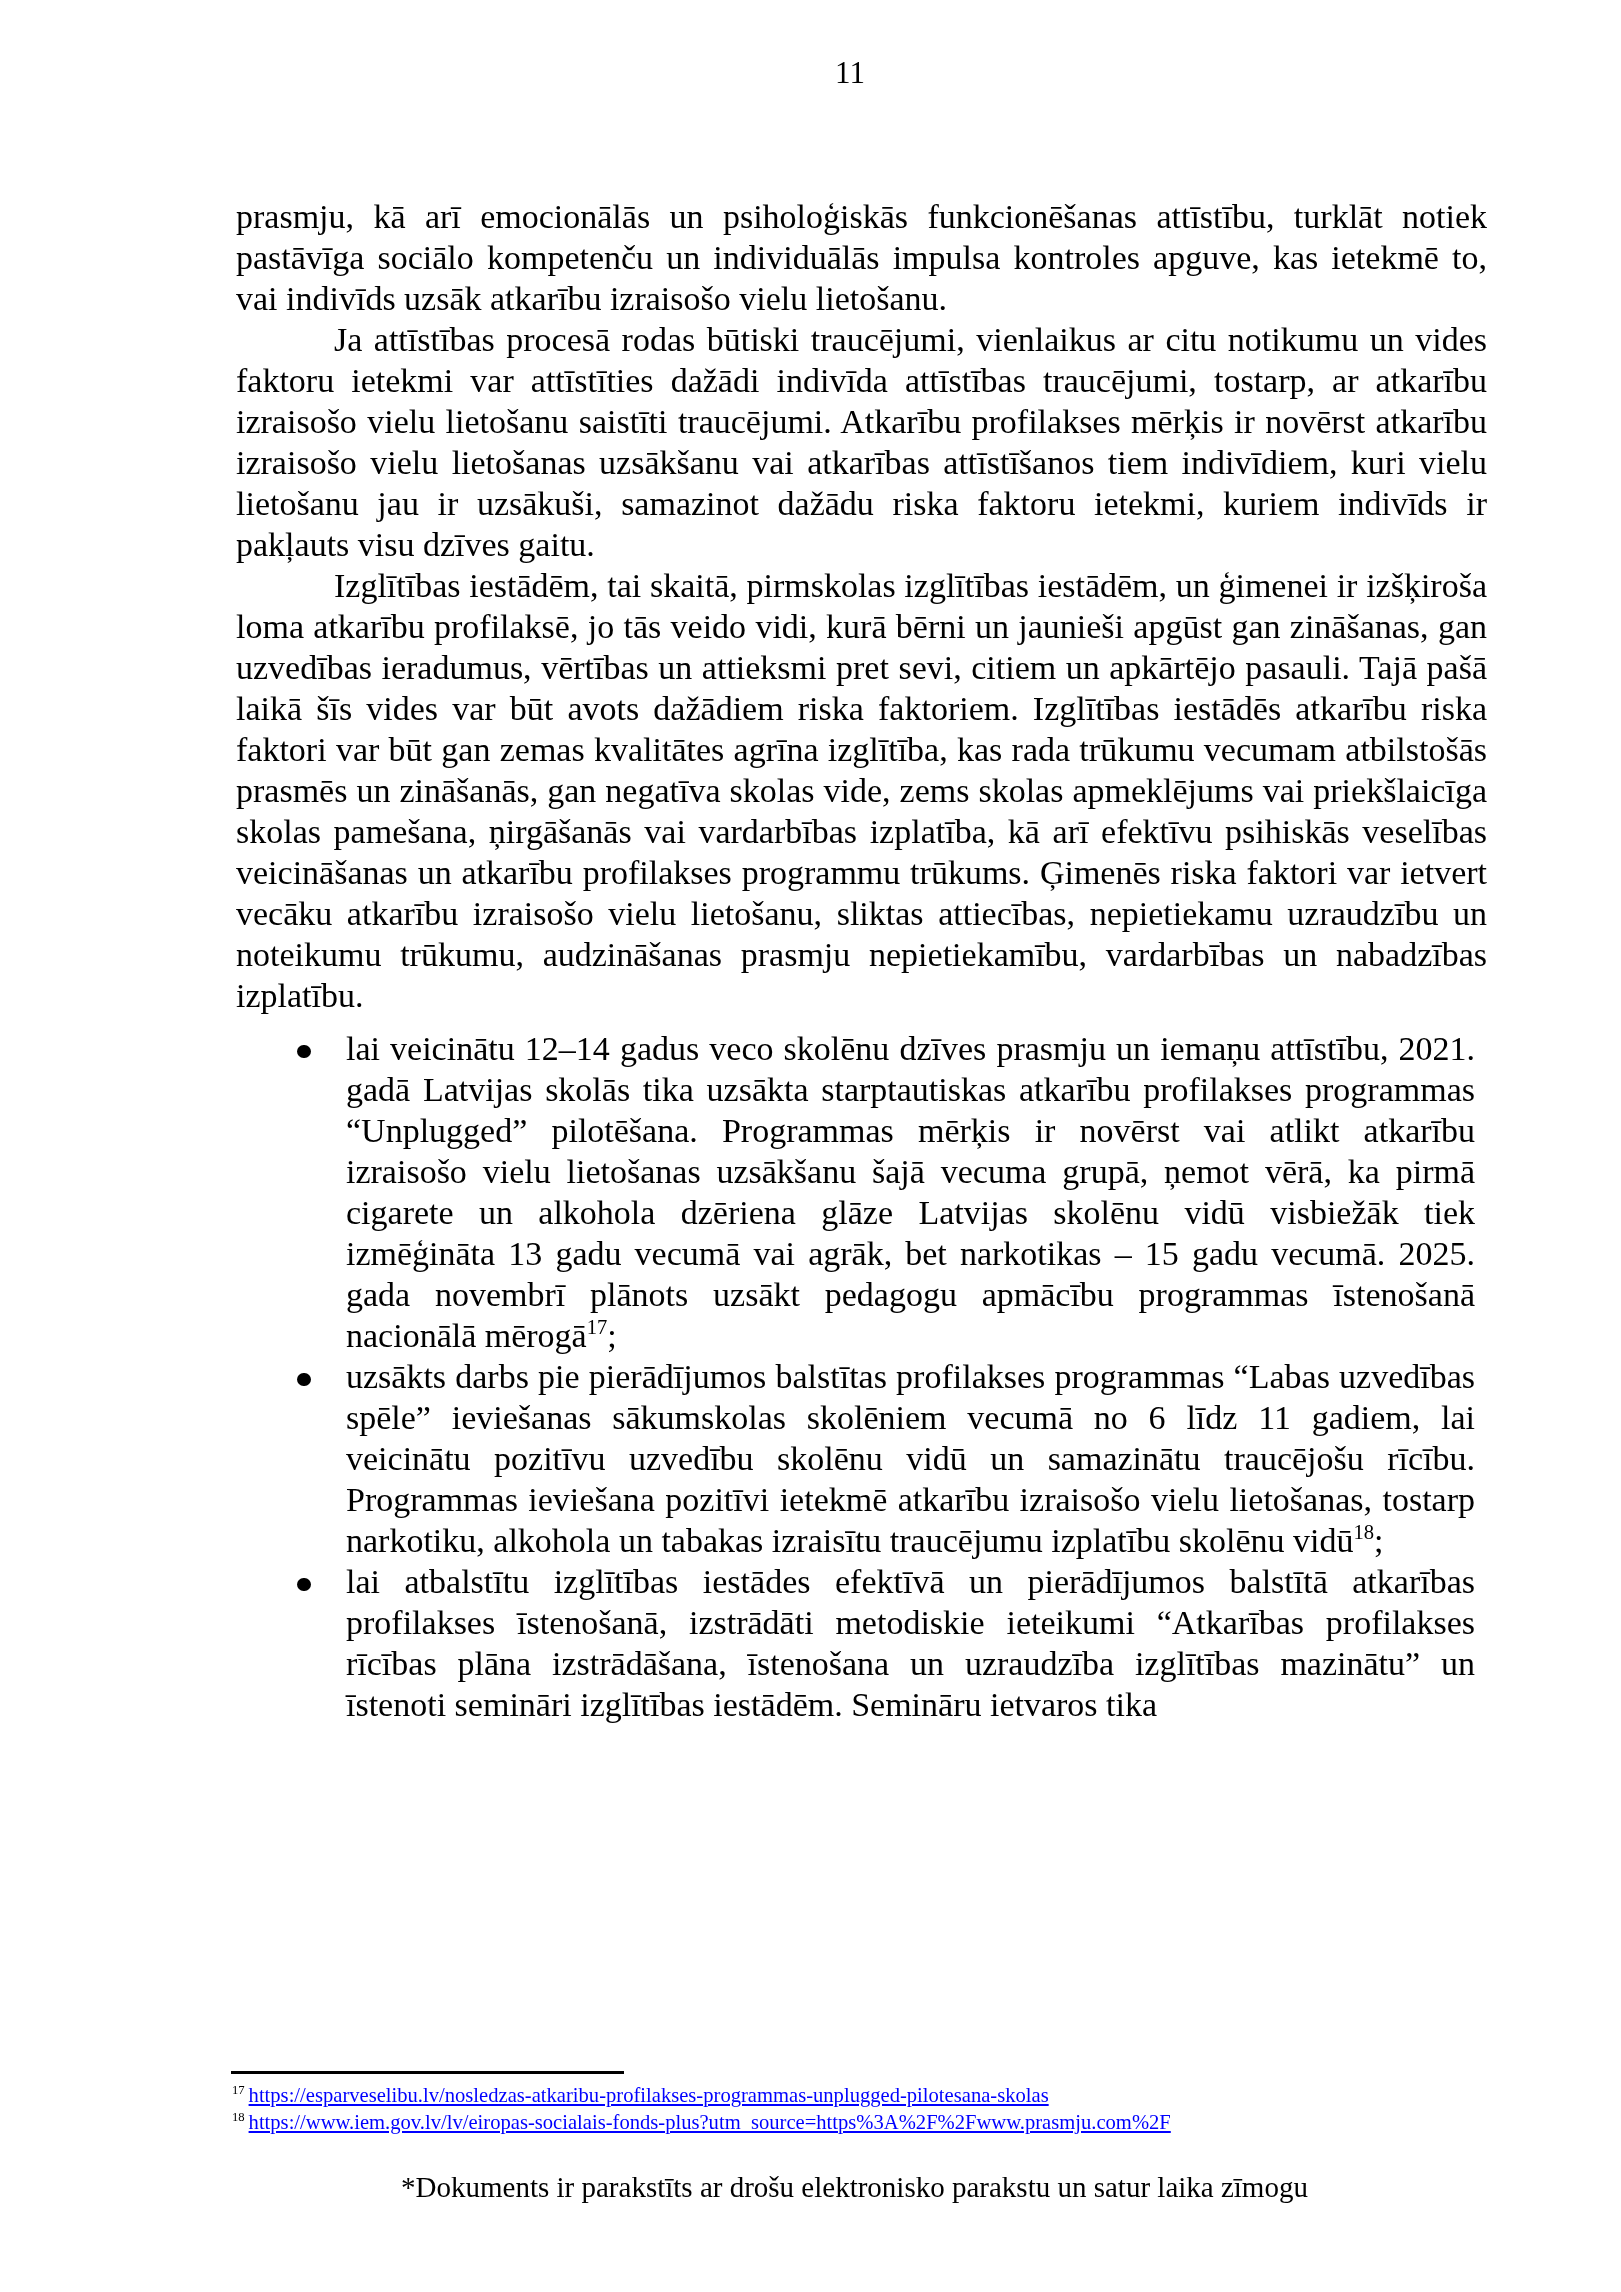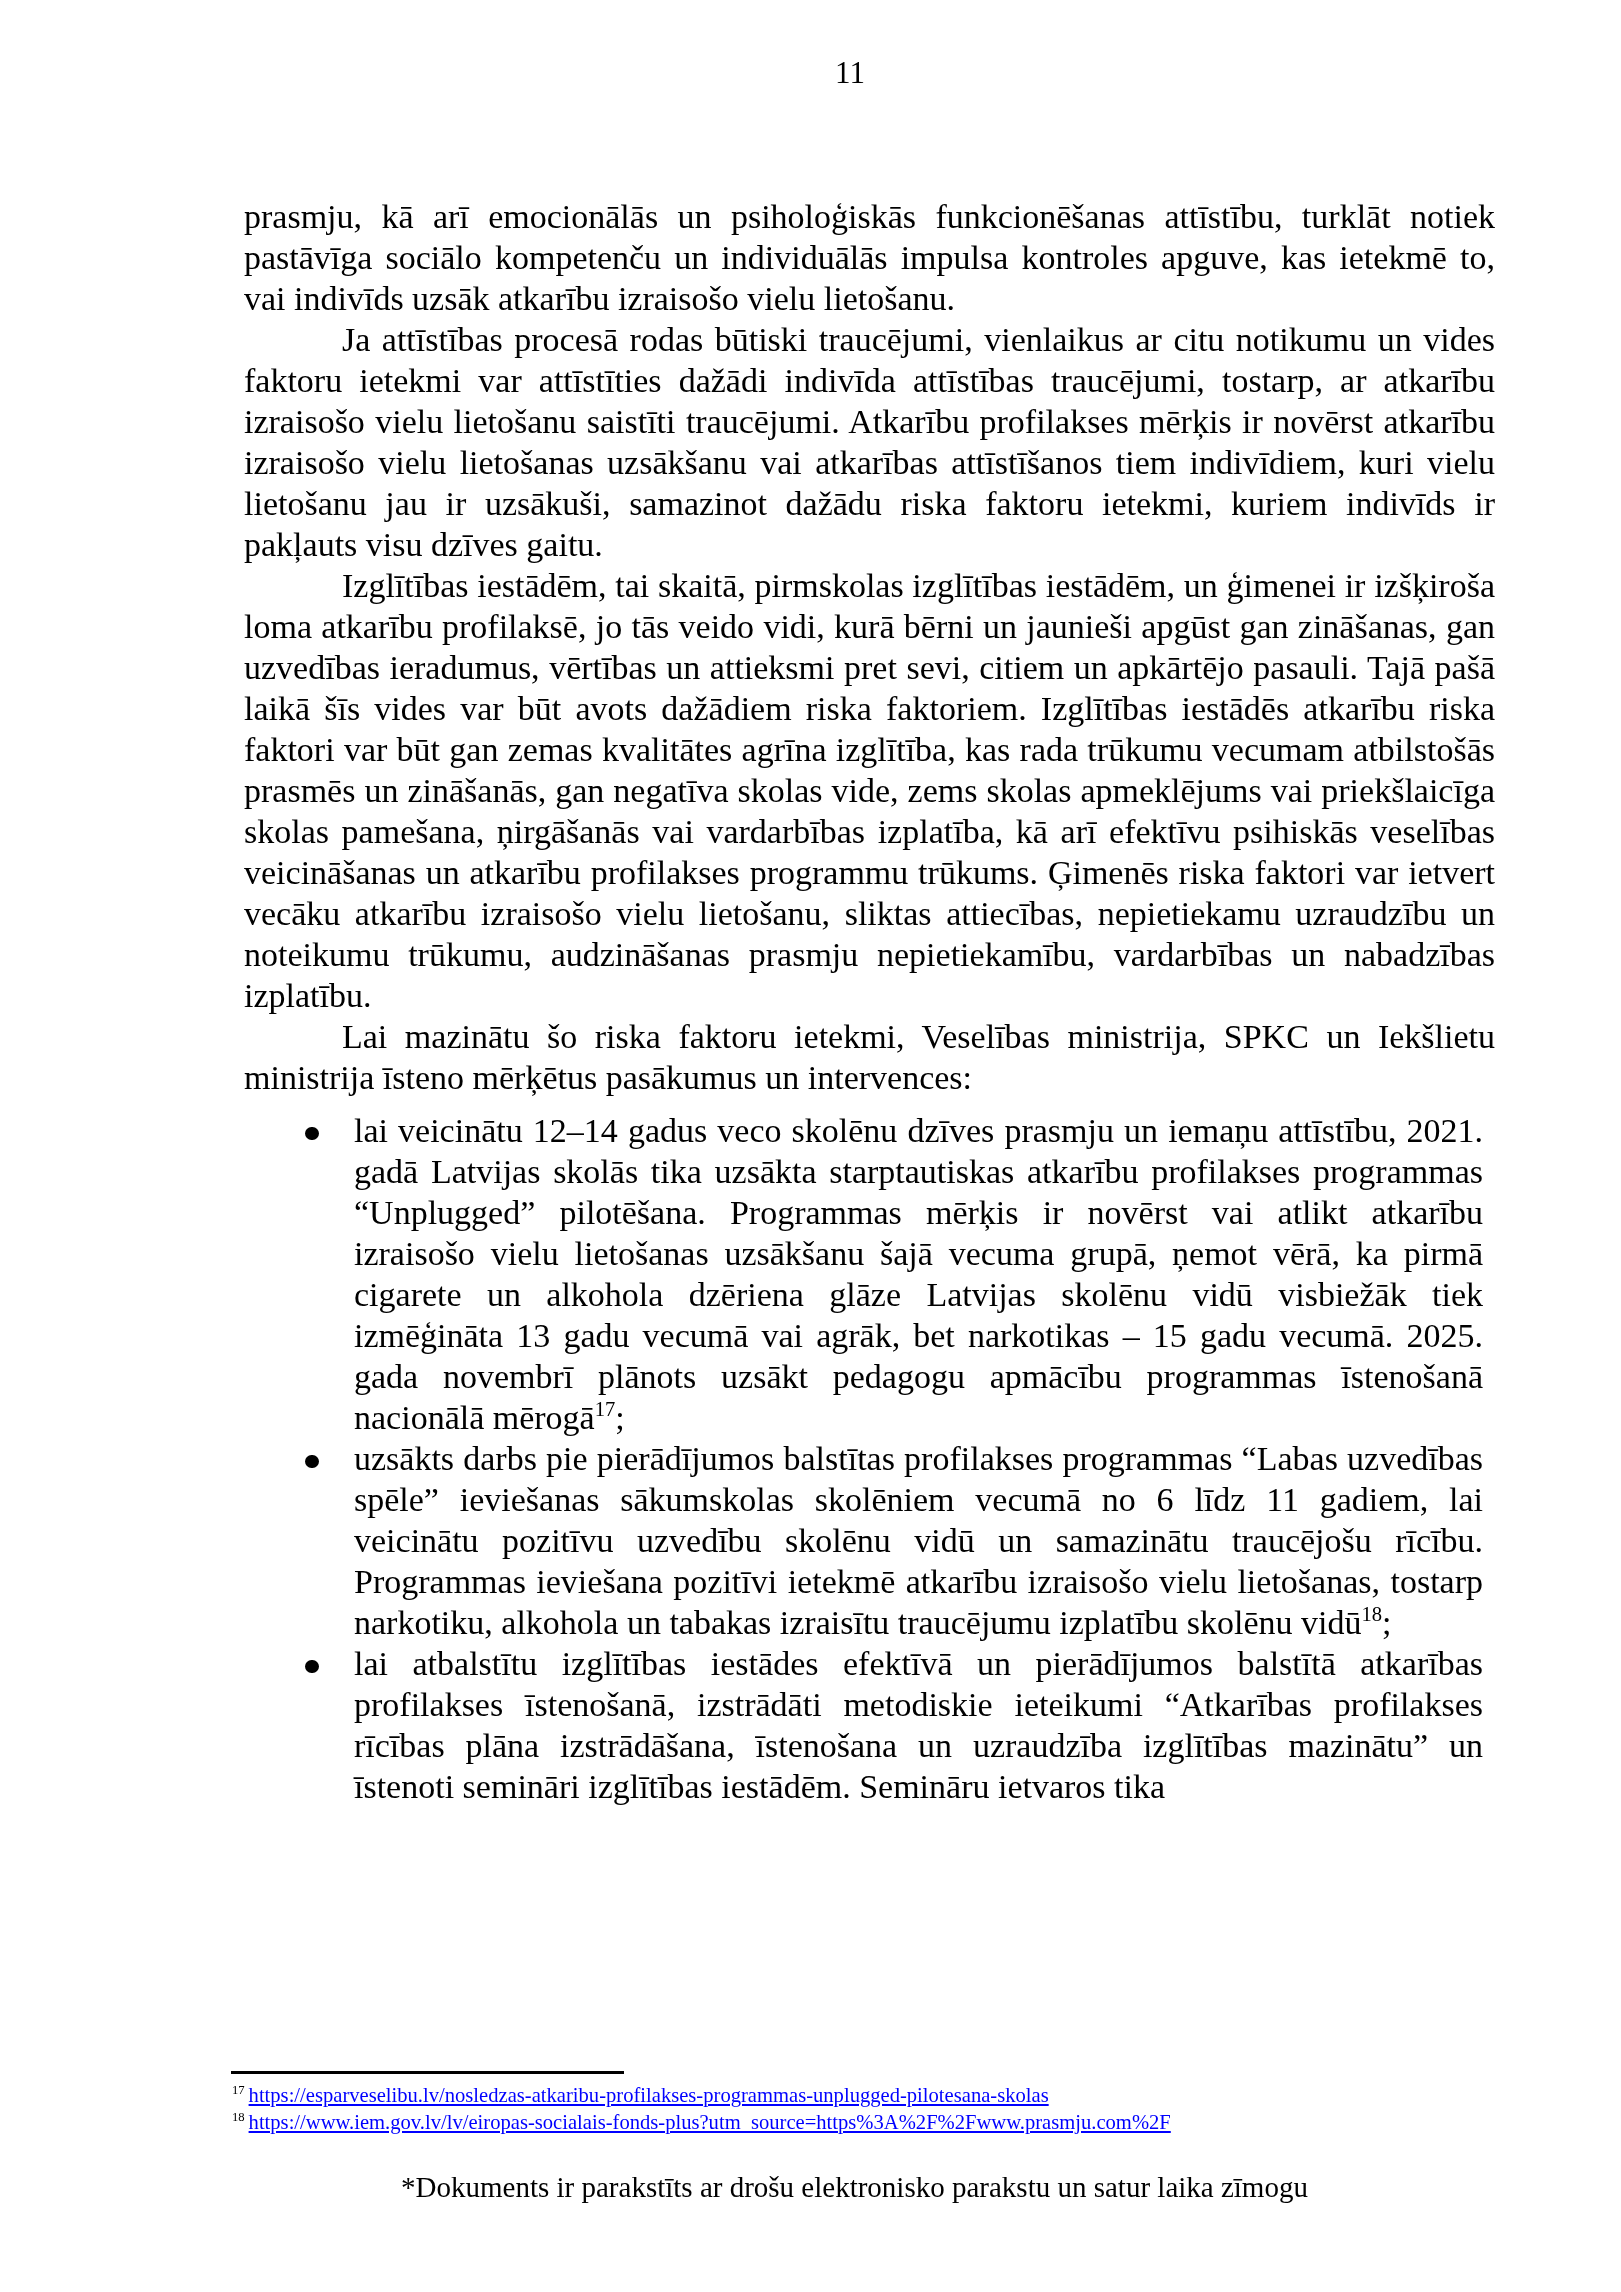--- a/index.html
+++ b/index.html
@@ -6,21 +6,21 @@
   body {
     width: 1621px; height: 2293px; position: relative; overflow: hidden;
     font-family: "Liberation Serif", "DejaVu Serif", serif;
     color: #000000;
   }
   .page-number {
     position: absolute; top: 53px; left: 0; width: 1700px;
     text-align: center; font-size: 31px; line-height: 39px;
   }
   .body-text {
-    position: absolute; left: 244px; top: 196px; width: 1251px;
+    position: absolute; left: 236px; top: 196px; width: 1251px;
     font-size: 34px; line-height: 41px;
   }
   .para {
     margin: 0; text-align: justify; text-align-last: left;
     text-indent: 0;
   }
   .para.indent { text-indent: 98px; }
   ul.bullets { list-style: none; margin: 12px; padding: 0; }
   ul.bullets li {
     position: relative; padding-left: 98px; text-align: justify;
@@ -48,21 +48,20 @@
 </style>
 </head>
 <body>
 
 <div class="page-number">11</div>
 
 <div class="body-text">
   <p class="para">prasmju, kā arī emocionālās un psiholoģiskās funkcionēšanas attīstību, turklāt notiek pastāvīga sociālo kompetenču un individuālās impulsa kontroles apguve, kas ietekmē to, vai indivīds uzsāk atkarību izraisošo vielu lietošanu.</p>
   <p class="para indent">Ja attīstības procesā rodas būtiski traucējumi, vienlaikus ar citu notikumu un vides faktoru ietekmi var attīstīties dažādi indivīda attīstības traucējumi, tostarp, ar atkarību izraisošo vielu lietošanu saistīti traucējumi. Atkarību profilakses mērķis ir novērst atkarību izraisošo vielu lietošanas uzsākšanu vai atkarības attīstīšanos tiem indivīdiem, kuri vielu lietošanu jau ir uzsākuši, samazinot dažādu riska faktoru ietekmi, kuriem indivīds ir pakļauts visu dzīves gaitu.</p>
   <p class="para indent">Izglītības iestādēm, tai skaitā, pirmskolas izglītības iestādēm, un ģimenei ir izšķiroša loma atkarību profilaksē, jo tās veido vidi, kurā bērni un jaunieši apgūst gan zināšanas, gan uzvedības ieradumus, vērtības un attieksmi pret sevi, citiem un apkārtējo pasauli. Tajā pašā laikā šīs vides var būt avots dažādiem riska faktoriem. Izglītības iestādēs atkarību riska faktori var būt gan zemas kvalitātes agrīna izglītība, kas rada trūkumu vecumam atbilstošās prasmēs un zināšanās, gan negatīva skolas vide, zems skolas apmeklējums vai priekšlaicīga skolas pamešana, ņirgāšanās vai vardarbības izplatība, kā arī efektīvu psihiskās veselības veicināšanas un atkarību profilakses programmu trūkums. Ģimenēs riska faktori var ietvert vecāku atkarību izraisošo vielu lietošanu, sliktas attiecības, nepietiekamu uzraudzību un noteikumu trūkumu, audzināšanas prasmju nepietiekamību, vardarbības un nabadzības izplatību.</p>
-  <p class="para indent">Lai mazinātu šo riska faktoru ietekmi, Veselības ministrija, SPKC un Iekšlietu ministrija īsteno mērķētus pasākumus un intervences:</p>
 
   <ul class="bullets">
     <li>
       <span class="bullet-dot"></span><span>lai veicinātu 12–14 gadus veco skolēnu dzīves prasmju un iemaņu attīstību, 2021. gadā Latvijas skolās tika uzsākta starptautiskas atkarību profilakses programmas “Unplugged” pilotēšana. Programmas mērķis ir novērst vai atlikt atkarību izraisošo vielu lietošanas uzsākšanu šajā vecuma grupā, ņemot vērā, ka pirmā cigarete un alkohola dzēriena glāze Latvijas skolēnu vidū visbiežāk tiek izmēģināta 13 gadu vecumā vai agrāk, bet narkotikas – 15 gadu vecumā. 2025. gada novembrī plānots uzsākt pedagogu apmācību programmas īstenošanā nacionālā mērogā</span><sup class="fnref">17</sup><span>;</span>
     </li>
     <li>
       <span class="bullet-dot"></span><span>uzsākts darbs pie pierādījumos balstītas profilakses programmas “Labas uzvedības spēle” ieviešanas sākumskolas skolēniem vecumā no 6 līdz 11 gadiem, lai veicinātu pozitīvu uzvedību skolēnu vidū un samazinātu traucējošu rīcību. Programmas ieviešana pozitīvi ietekmē atkarību izraisošo vielu lietošanas, tostarp narkotiku, alkohola un tabakas izraisītu traucējumu izplatību skolēnu vidū</span><sup class="fnref">18</sup><span>;</span>
     </li>
     <li>
       <span class="bullet-dot"></span><span>lai atbalstītu izglītības iestādes efektīvā un pierādījumos balstītā atkarības profilakses īstenošanā, izstrādāti metodiskie ieteikumi “Atkarības profilakses rīcības plāna izstrādāšana, īstenošana un uzraudzība izglītības mazinātu” un īstenoti semināri izglītības iestādēm. Semināru ietvaros tika</span>

